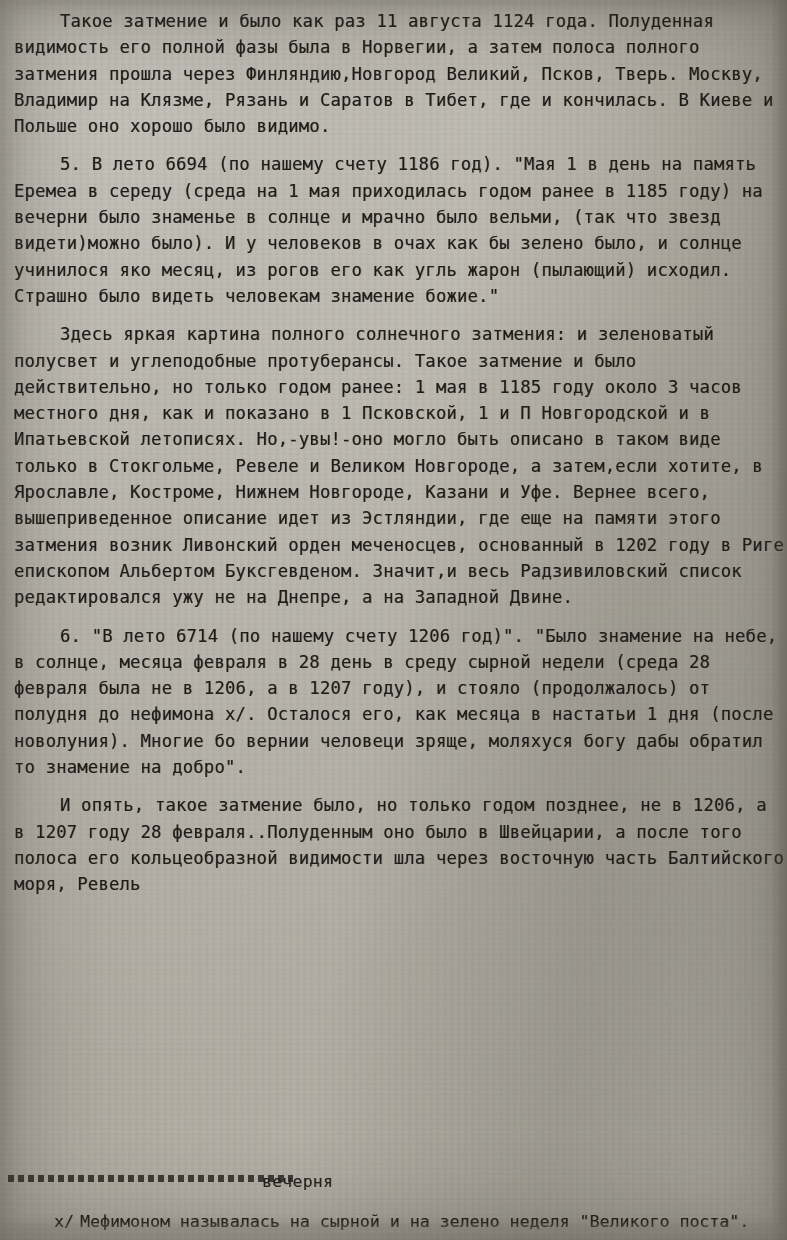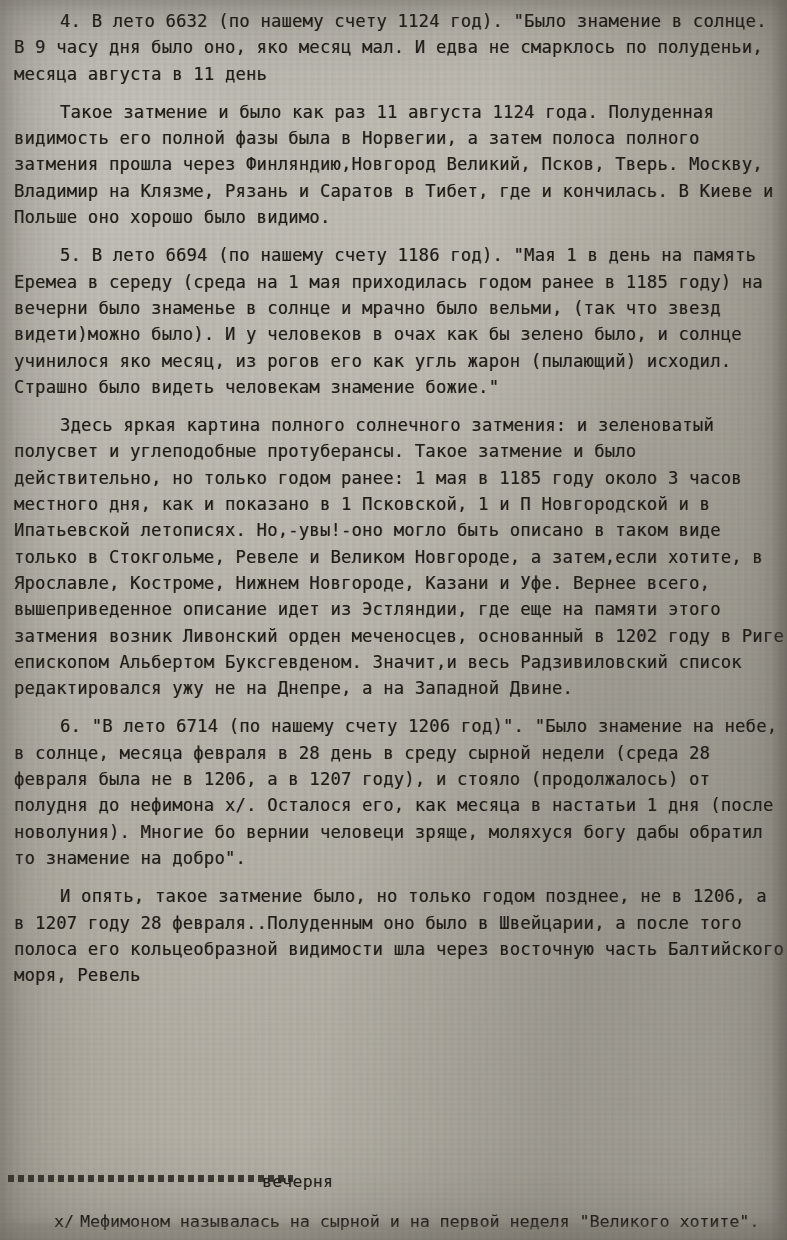--- a/index.html
+++ b/index.html
@@ -112,33 +112,32 @@
     background: linear-gradient(90deg, rgba(90,85,78,0.0), rgba(90,85,78,0.35));
     pointer-events: none;
   }
 </style>
 </head>
 <body>
 
 <div class="page">
 
   <div class="content">
-    <p class="para indent">4. В лето 6632 (по нашему счету 1124 год). "Было знамение в солнце. В 9 часу дня было оно, яко месяц мал. И едва не смарклось по полуденьи, месяца августа в 11 день</p>
     <p class="para indent">Такое затмение и было как раз 11 августа 1124 года. Полуденная видимость его полной фазы была в Норвегии, а затем полоса полного затмения прошла через Финляндию,Новгород Великий, Псков, Тверь. Москву, Владимир на Клязме, Рязань и Саратов в Тибет, где и кончилась. В Киеве и Польше оно хорошо было видимо.</p>
     <p class="para indent">5. В лето 6694 (по нашему счету 1186 год). "Мая 1 в день на память Еремеа в середу (среда на 1 мая приходилась годом ранее в 1185 году) на вечерни было знаменье в солнце и мрачно было вельми, (так что звезд видети)можно было). И у человеков в очах как бы зелено было, и солнце учинилося яко месяц, из рогов его как угль жарон (пылающий) исходил. Страшно было видеть человекам знамение божие."</p>
     <p class="para indent">Здесь яркая картина полного солнечного затмения: и зеленоватый полусвет и углеподобные протуберансы. Такое затмение и было действительно, но только годом ранее: 1 мая в 1185 году около 3 часов местного дня, как и показано в 1 Псковской, 1 и П Новгородской и в Ипатьевской летописях. Но,-увы!-оно могло быть описано в таком виде только в Стокгольме, Ревеле и Великом Новгороде, а затем,если хотите, в Ярославле, Костроме, Нижнем Новгороде, Казани и Уфе. Вернее всего, вышеприведенное описание идет из Эстляндии, где еще на памяти этого затмения возник Ливонский орден меченосцев, основанный в 1202 году в Риге епископом Альбертом Буксгевденом. Значит,и весь Радзивиловский список редактировался ужу не на Днепре, а на Западной Двине.</p>
     <p class="para indent">6. "В лето 6714 (по нашему счету 1206 год)". "Было знамение на небе, в солнце, месяца февраля в 28 день в среду сырной недели (среда 28 февраля была не в 1206, а в 1207 году), и стояло (продолжалось) от полудня до нефимона х/. Осталося его, как месяца в настатьи 1 дня (после новолуния). Многие бо вернии человеци зряще, моляхуся богу дабы обратил то знамение на добро".</p>
     <p class="para indent">И опять, такое затмение было, но только годом позднее, не в 1206, а в 1207 году 28 февраля..Полуденным оно было в Швейцарии, а после того полоса его кольцеобразной видимости шла через восточную часть Балтийского моря, Ревель</p>
   </div>
 
   <div class="footnote-rule"></div>
 
   <div class="vecherna">вечерня</div>
 
   <div class="footnote">
-    <span class="mark">х/</span><span>Мефимоном называлась на сырной и на первой неделя "Великого хотите".</span>
+    <span class="mark">х/</span><span>Мефимоном называлась на сырной и на зелено неделя "Великого поста".</span>
   </div>
 
   <div class="grain"></div>
   <div class="vignette"></div>
   <div class="edge-dark"></div>
   <div class="smudge1"></div>
 </div>
 
 </body></html>

